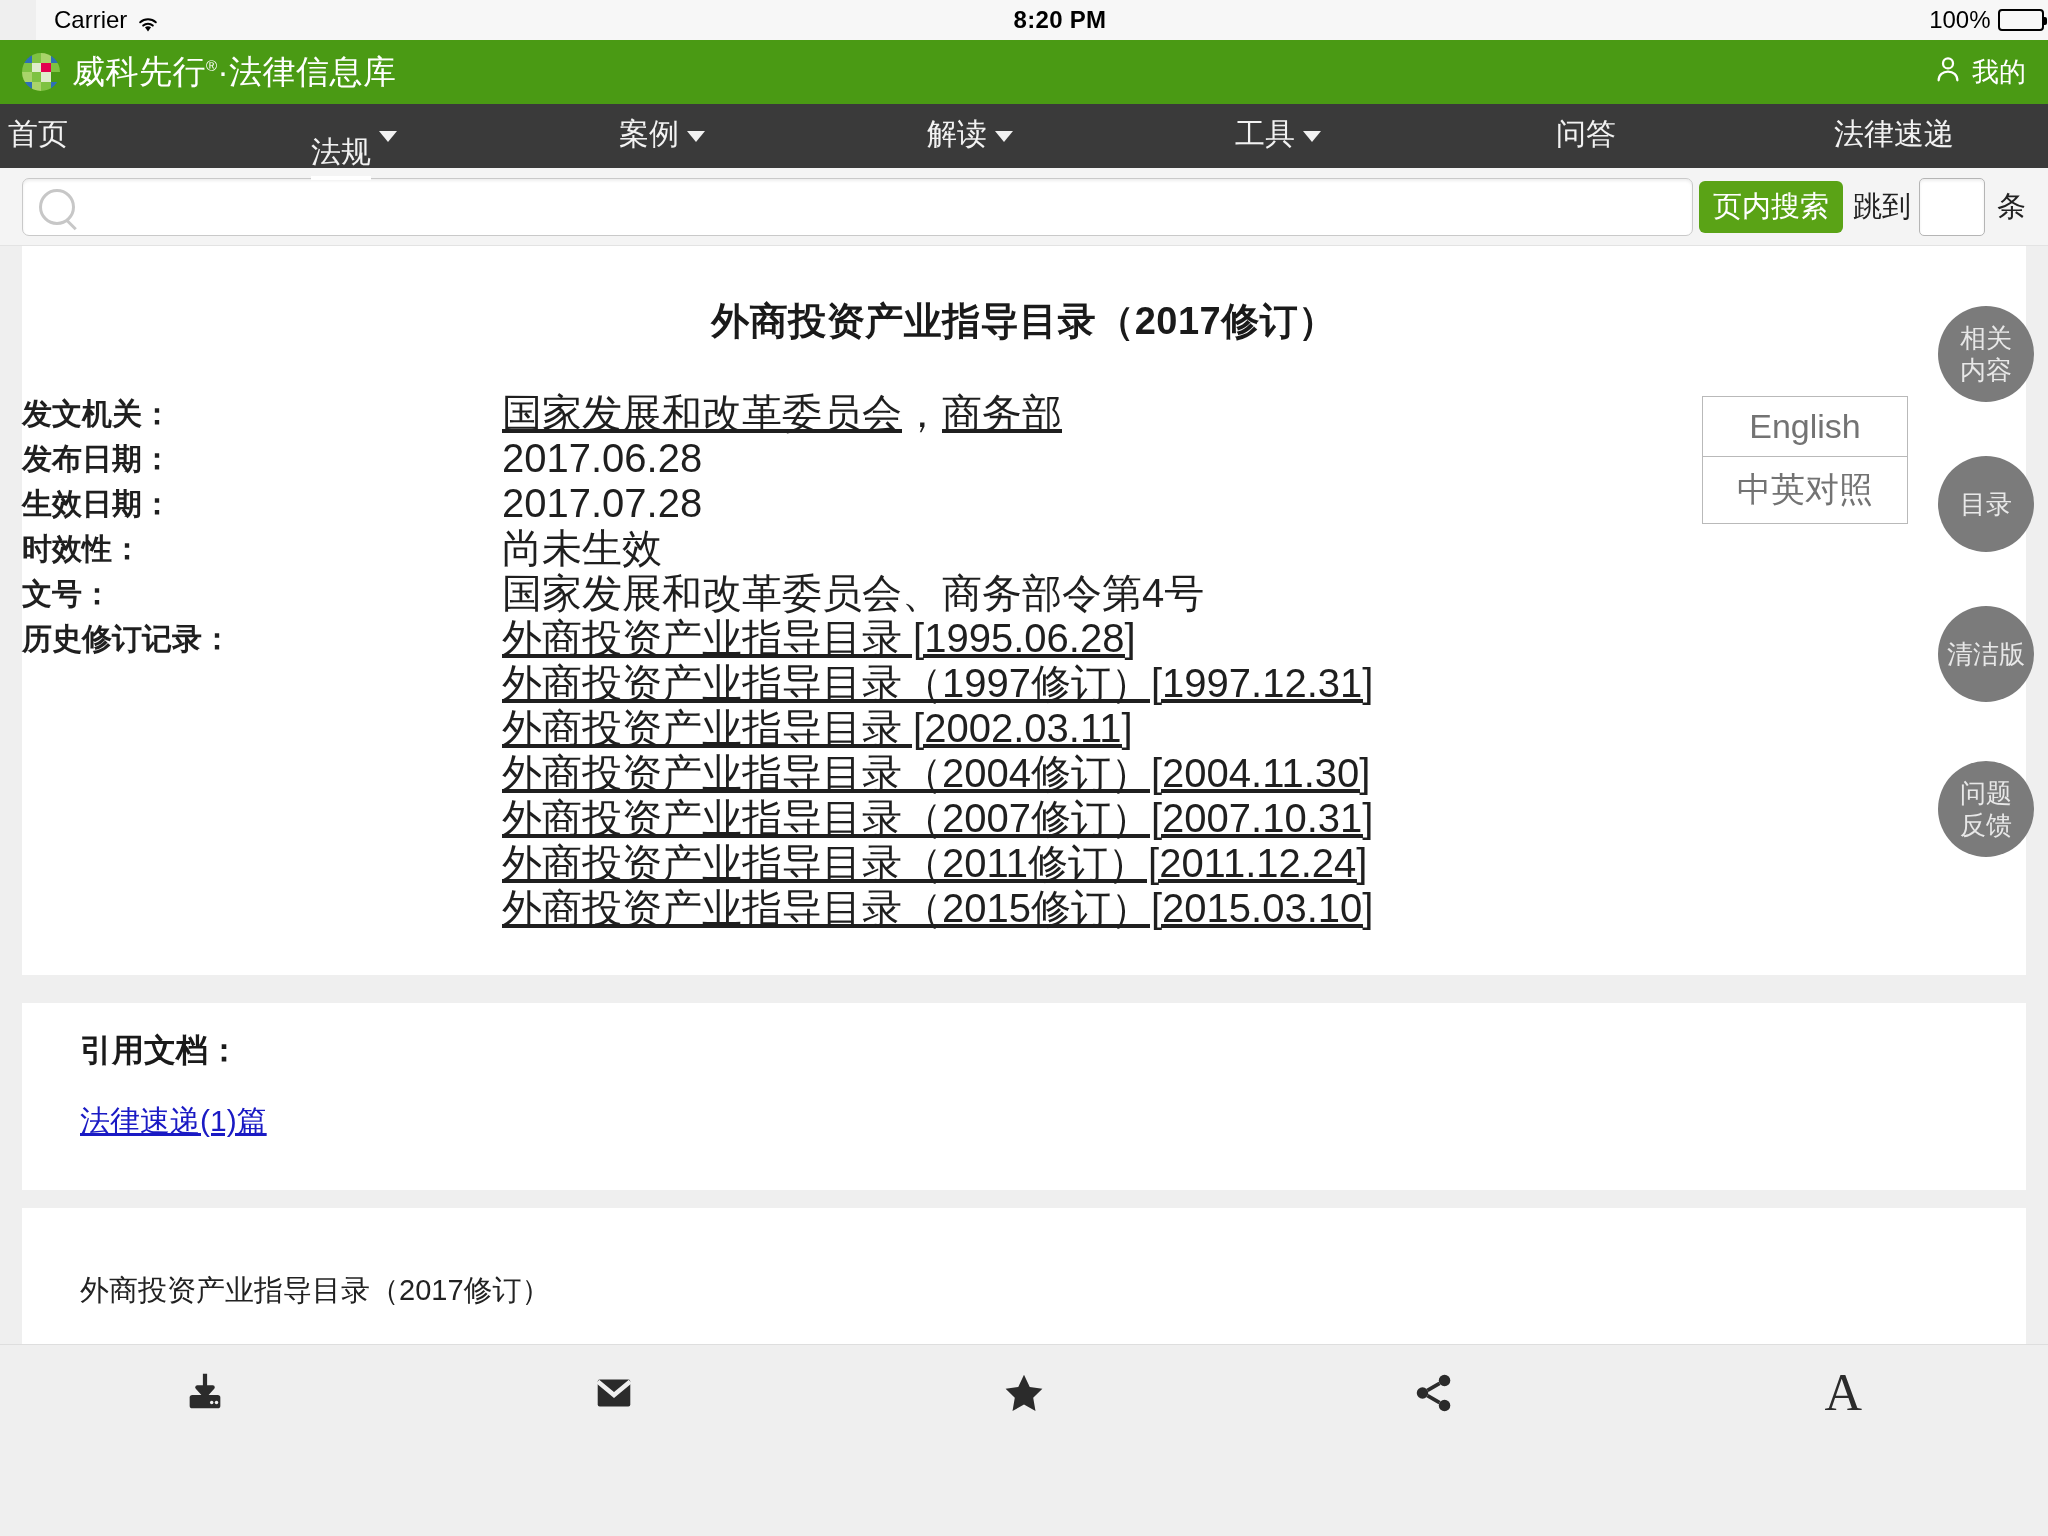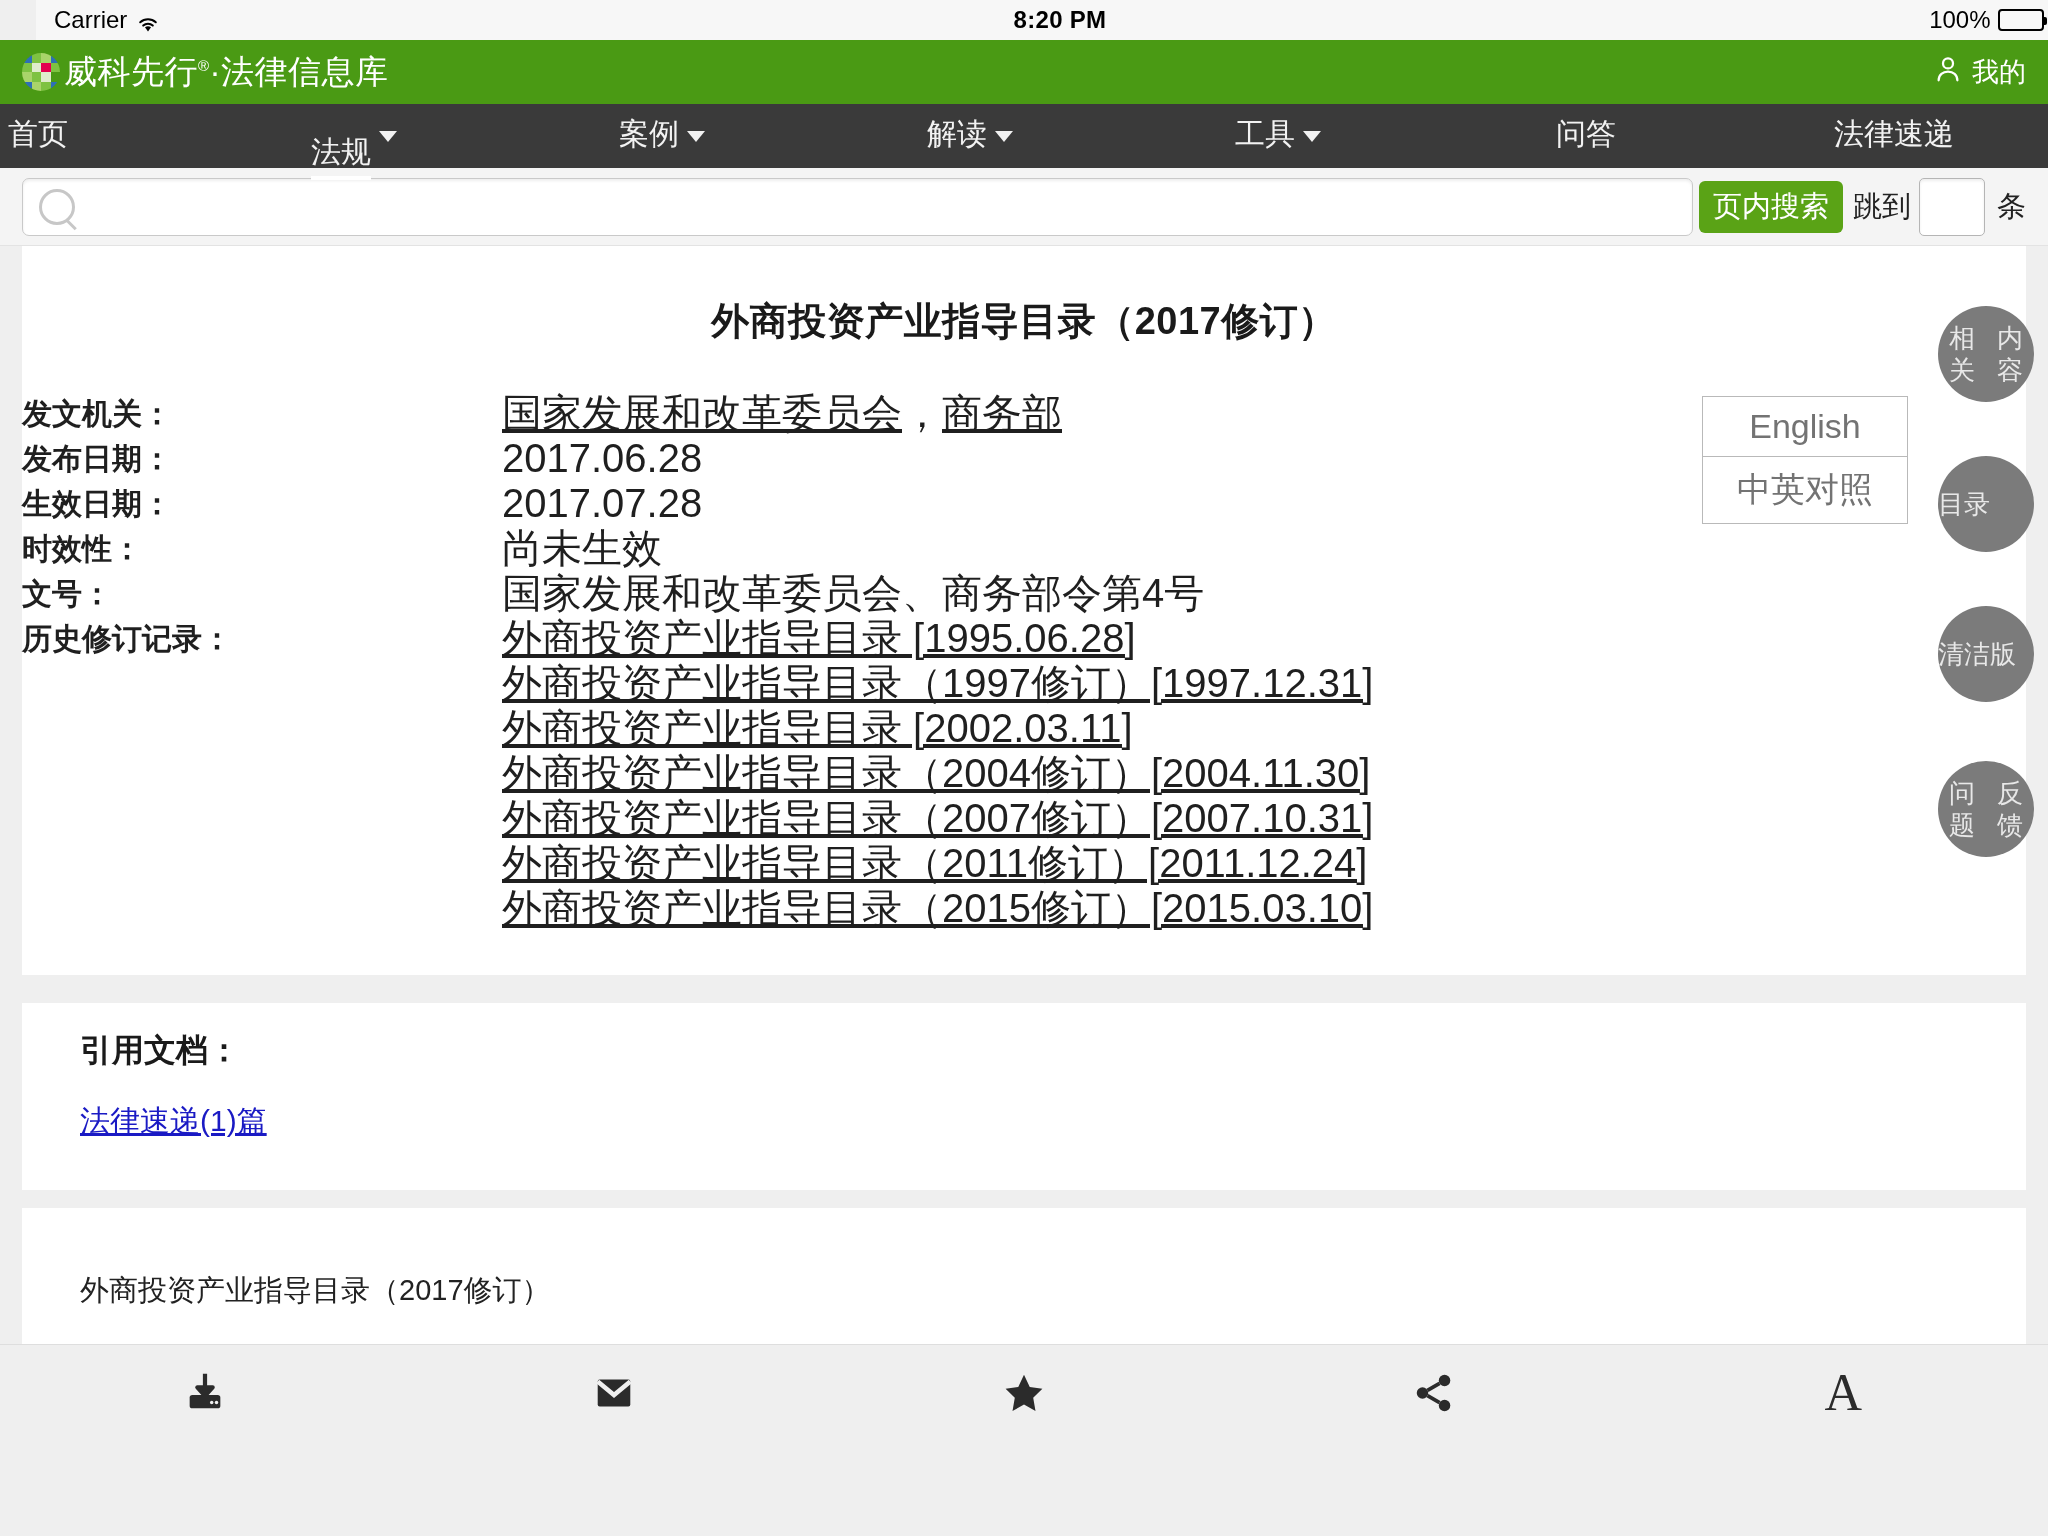--- a/index.html
+++ b/index.html
@@ -40,21 +40,21 @@
     width: 3px; height: 8px; background: #000; border-radius: 0 2px 2px 0;
   }
   .bolt { font-size: 22px; line-height: 1; }
 
   
   .brandbar {
     height: 64px; background: #4a9a14;
     display: flex; align-items: center;
     padding: 0 22px;
   }
-  .logo-wrap { display: flex; align-items: center; gap: 4px; }
+  .logo-wrap { display: flex; align-items: center; gap: 12px; }
   .logo-mark {
     width: 38px; height: 38px; border-radius: 50%;
     overflow: hidden; display: grid;
     grid-template-columns: repeat(4, 1fr);
     grid-template-rows: repeat(4, 1fr);
     flex: none;
   }
   .logo-mark i { display: block; }
   .brand-text {
     color: #ffffff; font-size: 33px; letter-spacing: .5px;
@@ -163,21 +163,21 @@
 
   .card-body { margin-top: 18px; padding: 56px 0 0 58px; }
   .body-p { font-size: 29px; color: #222; line-height: 52px; margin-bottom: 50px; }
 
   
   .rail { position: absolute; right: 0; top: 0; width: 130px; height: 100%; pointer-events: none; }
   .circle-btn {
     position: absolute; right: 14px;
     width: 96px; height: 96px; border-radius: 50%;
     background: #7b7b7b; color: #e8e8e8;
-    display: flex; flex-direction: row; align-items: center; 
+    display: flex; flex-direction: column; align-items: center; justify-content: center;
     font-size: 26px; line-height: 32px; text-align: center;
     pointer-events: auto;
   }
   .lang-stack { position: absolute; right: 140px; top: 150px; pointer-events: auto; }
   .lang-btn {
     display: block; background: #fff; border: 1px solid #b9b9b9;
     color: #737373; font-size: 34px; font-family: inherit;
     padding: 10px 26px; min-width: 206px; text-align: center;
   }
   .lang-btn + .lang-btn { border-top: 0; }

